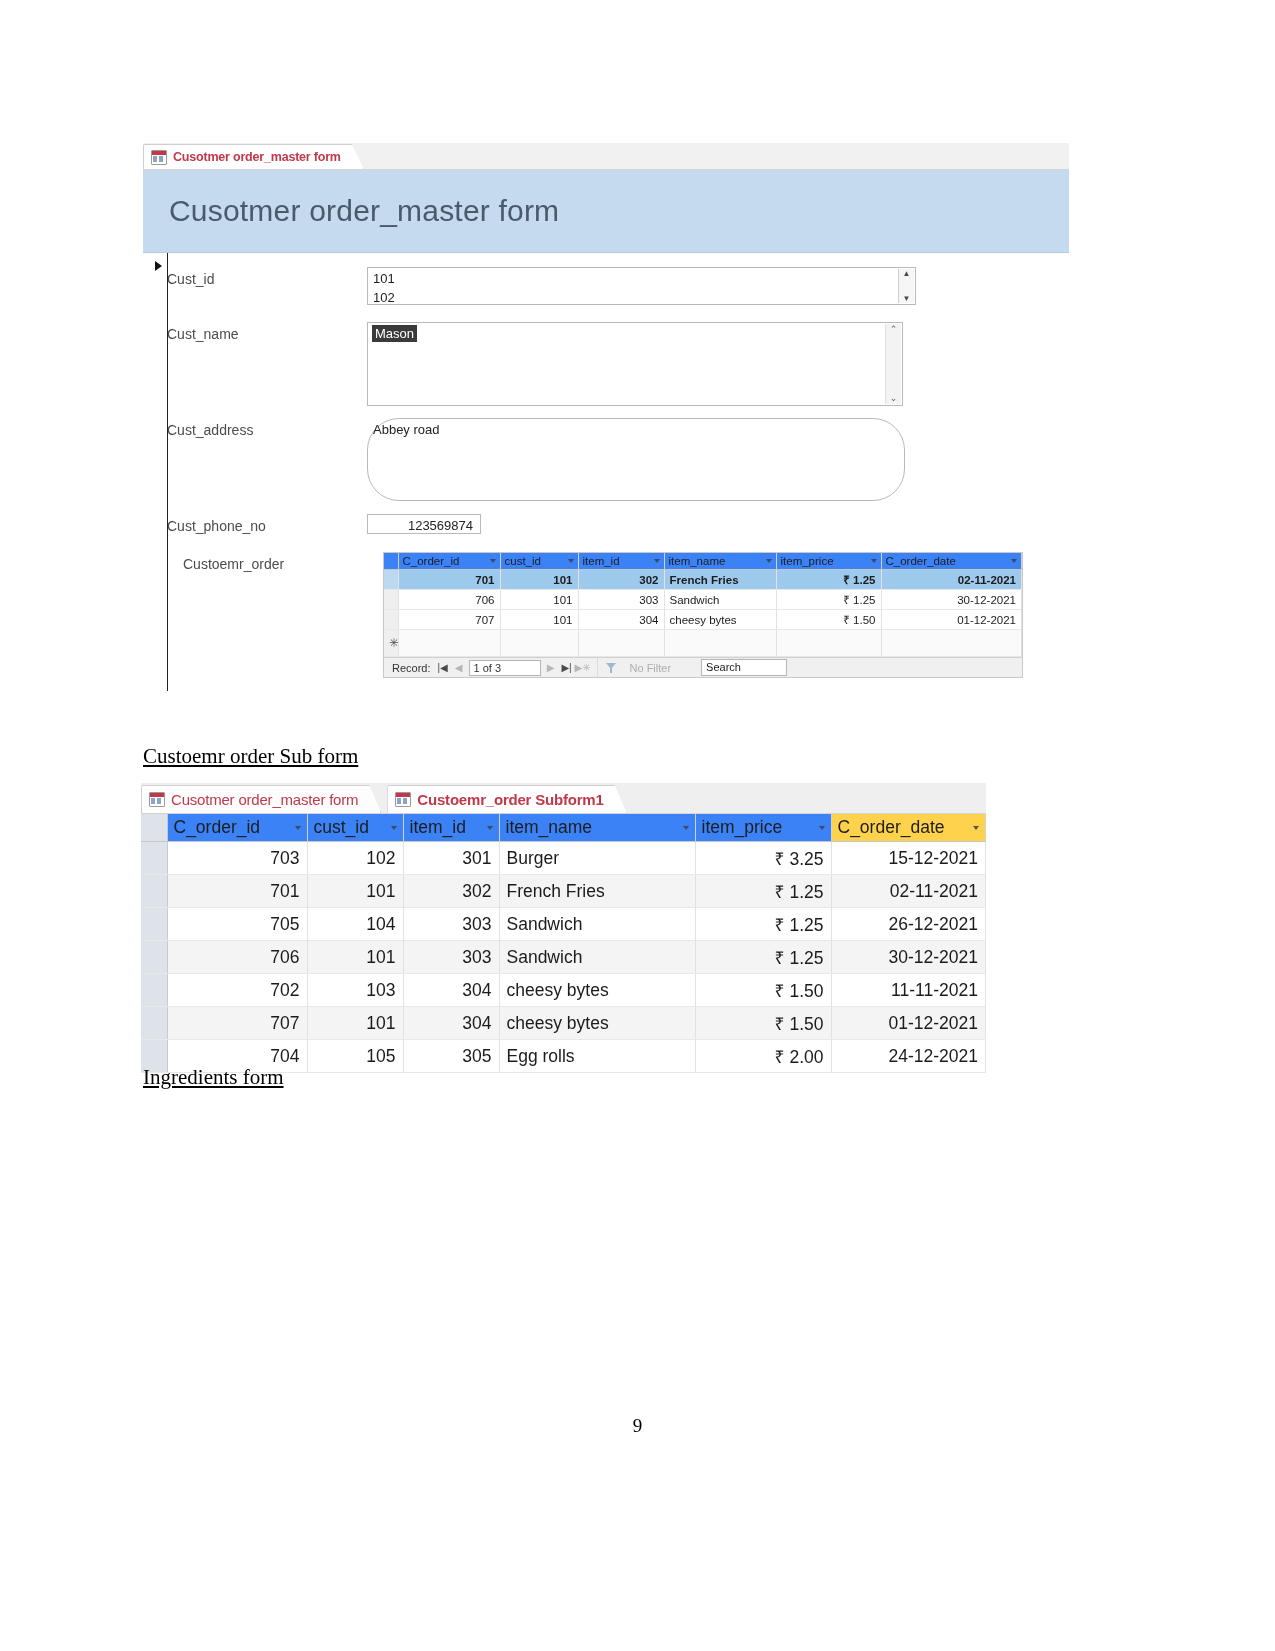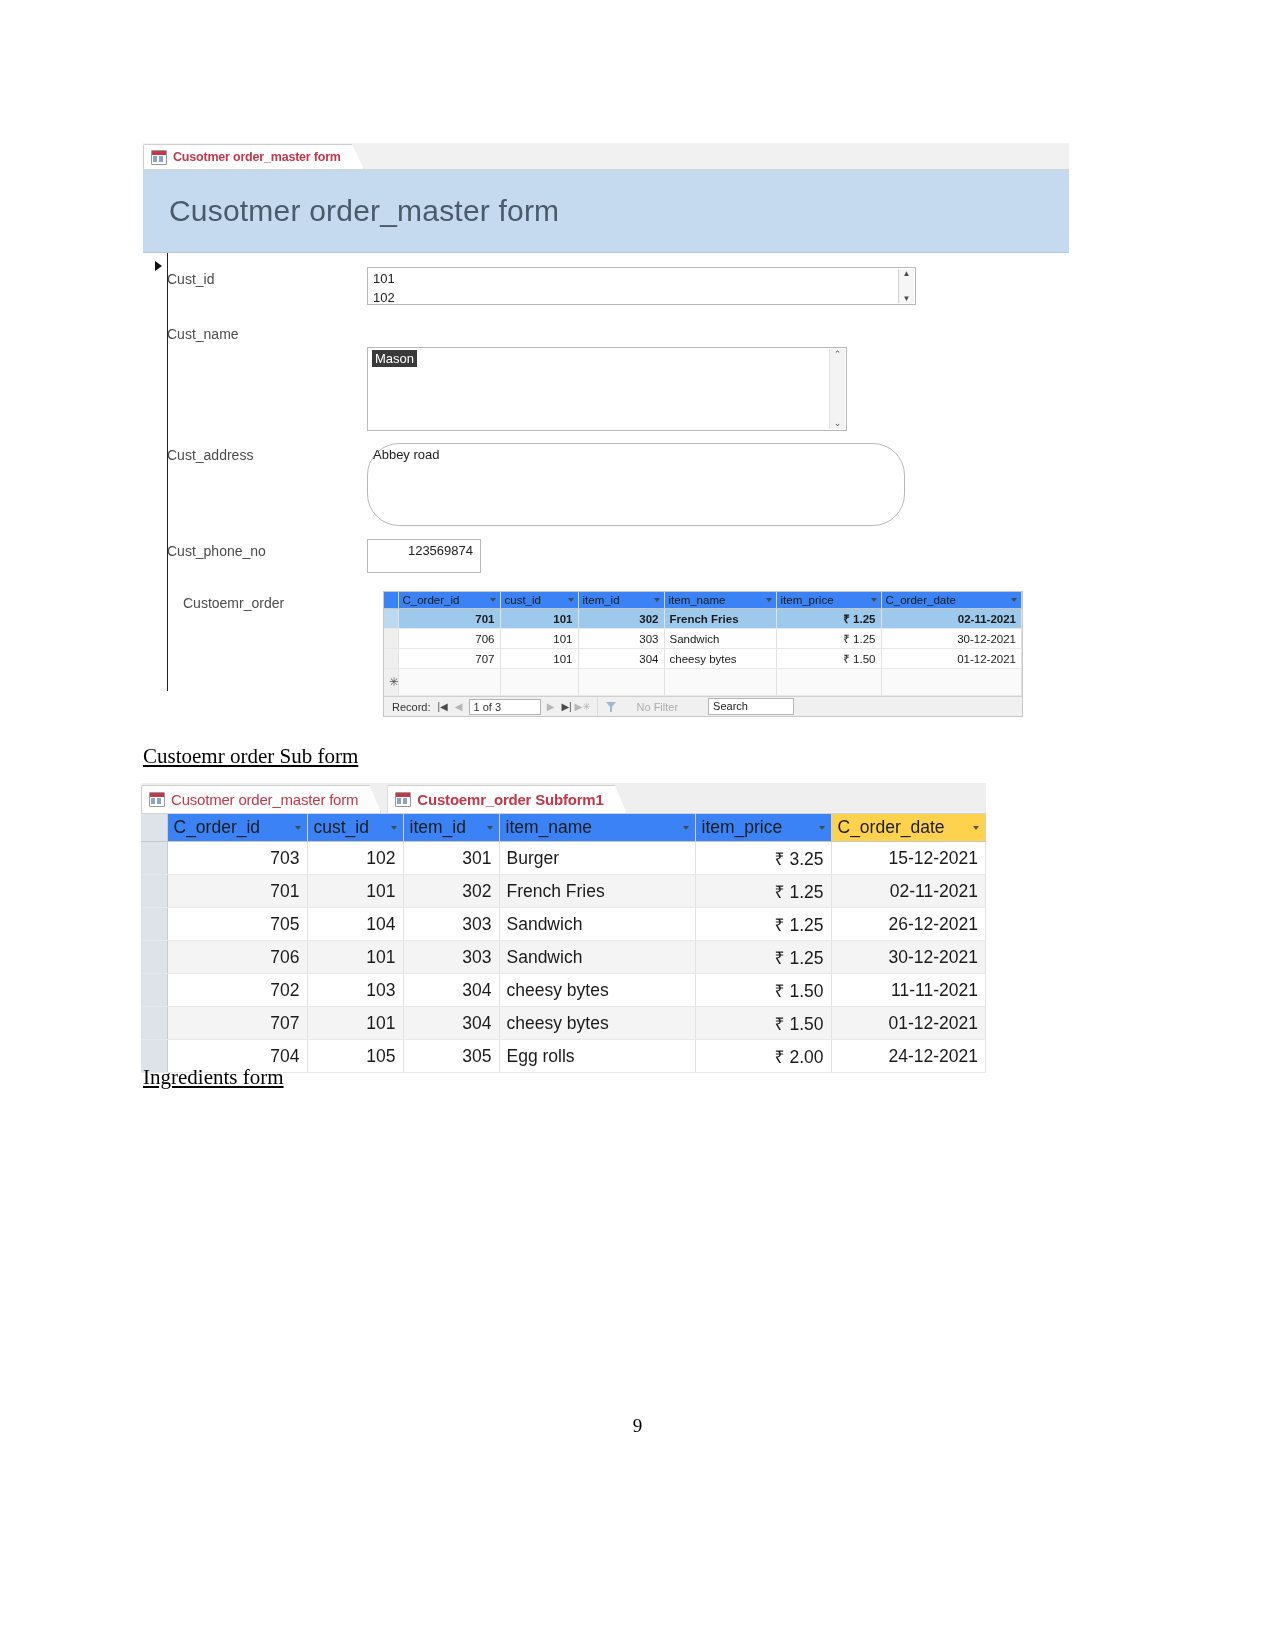--- a/index.html
+++ b/index.html
@@ -166,21 +166,21 @@
   .navbar .lbl{padding:0 4px;white-space:nowrap;text-align:right;}
   .navbar .nbtn{
     width:16px;text-align:center;color:#4a4a4a;font-size:10px;cursor:default;
   }
   .navbar .nbtn.dim{color:#b6b6b6;}
   .navbar .recbox{
     background:#fff;border:1px solid #b5b5b5;height:14px;line-height:14px;
     min-width:62px;padding:0 4px;font-size:11px;margin:0 2px;
   }
   .navbar .filter{
-    display:flex;align-items:center;gap:20px;color:#adadad;
+    display:flex;align-items:center;gap:13px;color:#adadad;
     border-left:1px solid #dcdcdc;margin-left:6px;padding:0 8px;height:100%;
   }
   .funnel{width:11px;height:11px;position:relative;flex:0 0 auto;}
   .funnel::before{
     content:"";position:absolute;left:0;top:1px;width:0;height:0;
     border-left:5px solid transparent;border-right:5px solid transparent;border-top:6px solid #9fb7cf;
   }
   .funnel::after{
     content:"";position:absolute;left:4px;top:6px;width:2px;height:5px;background:#9fb7cf;
   }
@@ -238,39 +238,39 @@
           <div class="txt" style="margin-top:-2px;">102</div>
           <div class="spin">
             <span class="car">▲</span>
             <span class="car">▼</span>
           </div>
         </div>
       </div>
 
       <div class="field-row" style="padding-top:17px;">
         <span class="field-label">Cust_name</span>
-        <div class="ctl" style="width:480px;height:84px;margin-top:25px;">
+        <div class="ctl" style="width:536px;height:84px;">
           <span class="txt sel">Mason</span>
           <div class="scroll">
             <span class="car">⌃</span>
             <span class="car">⌄</span>
           </div>
         </div>
       </div>
 
       <div class="field-row" style="padding-top:12px;">
         <span class="field-label">Cust_address</span>
         <div class="ctl" style="width:538px;height:83px;border-radius:32px;">
           <div class="txt">Abbey road</div>
         </div>
       </div>
 
       <div class="field-row" style="padding-top:13px;">
         <span class="field-label">Cust_phone_no</span>
-        <div class="ctl num" style="width:114px;height:34px;">
+        <div class="ctl num" style="width:114px;height:20px;">
           <div class="txt">123569874</div>
         </div>
       </div>
 
       <div class="field-row" style="padding-top:18px;">
         <span class="field-label indent">Custoemr_order</span>
         <div class="sheet" style="width:640px;">
           <table class="ds" style="font-size:11.5px;">
             <colgroup>
               <col style="width:14px">

